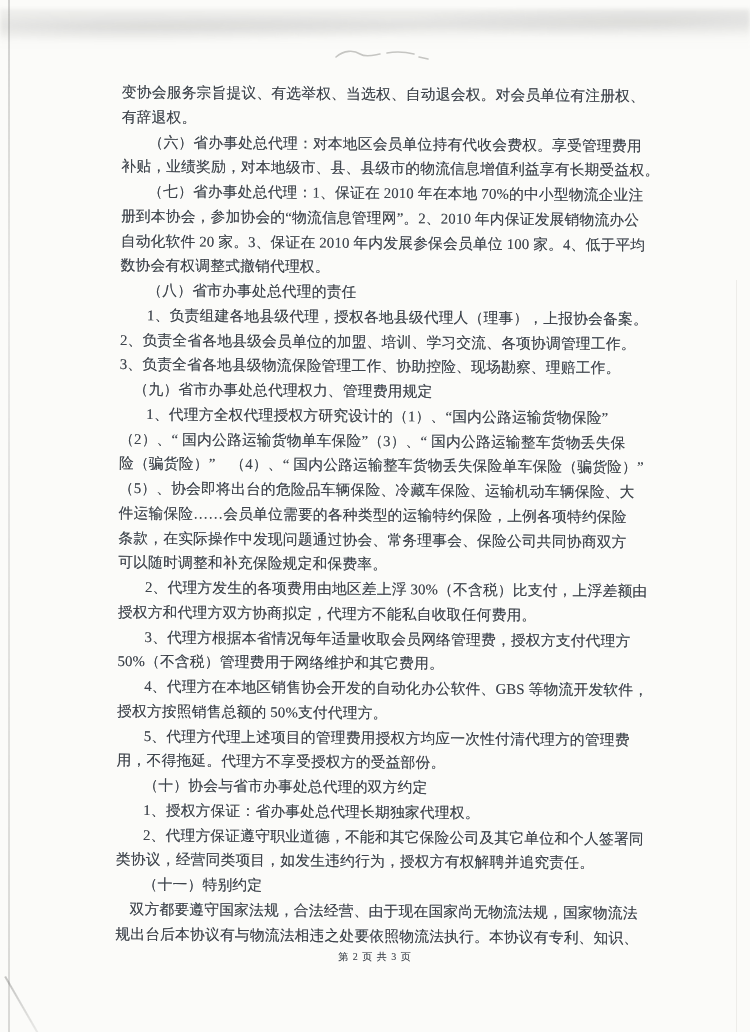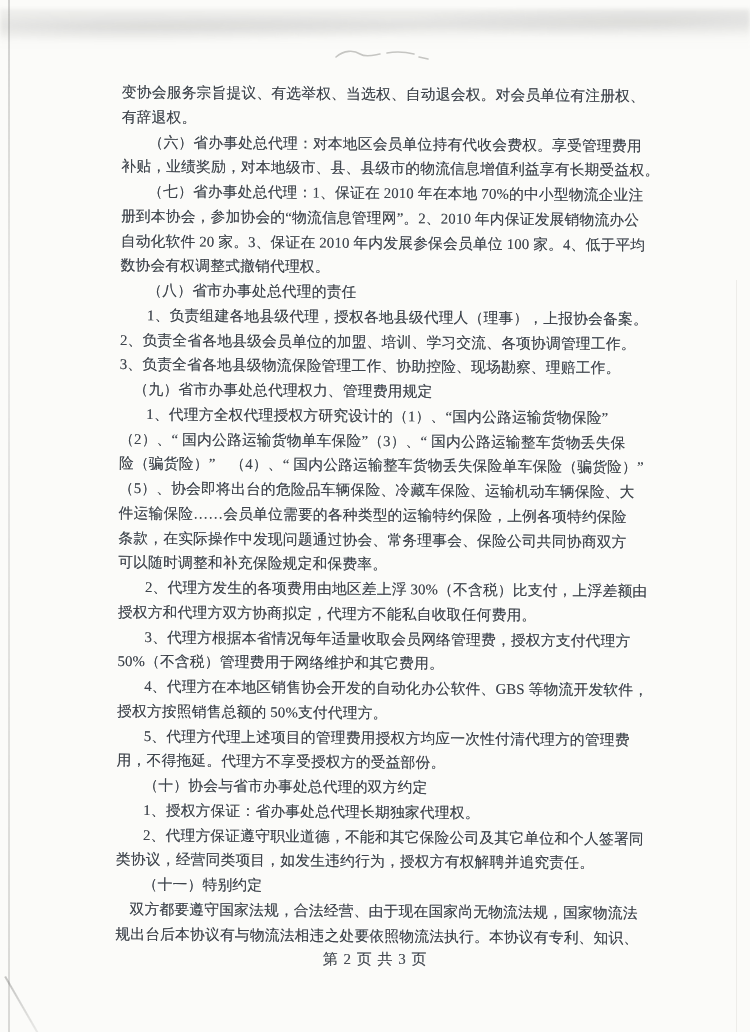--- a/index.html
+++ b/index.html
@@ -59,21 +59,21 @@
     color: #3e444c;
     text-shadow: 0 0 0.5px rgba(62,68,76,.55);
   }
   .indent-0 { padding-left: 0; }
   .indent-1 { padding-left: 14px; }
   .indent-2 { padding-left: 27px; }
 
   .page-footer {
     position: absolute; left: 0; top: 950px; width: 100%;
     text-align: center;
-    font-size: 15px;
+    font-size: 10px;
     letter-spacing: 1px;
     color: #474d55;
     text-shadow: 0 0 0.4px rgba(62,68,76,.5);
   }
 </style>
 </head>
 <body>
 
 <div class="page">
 

